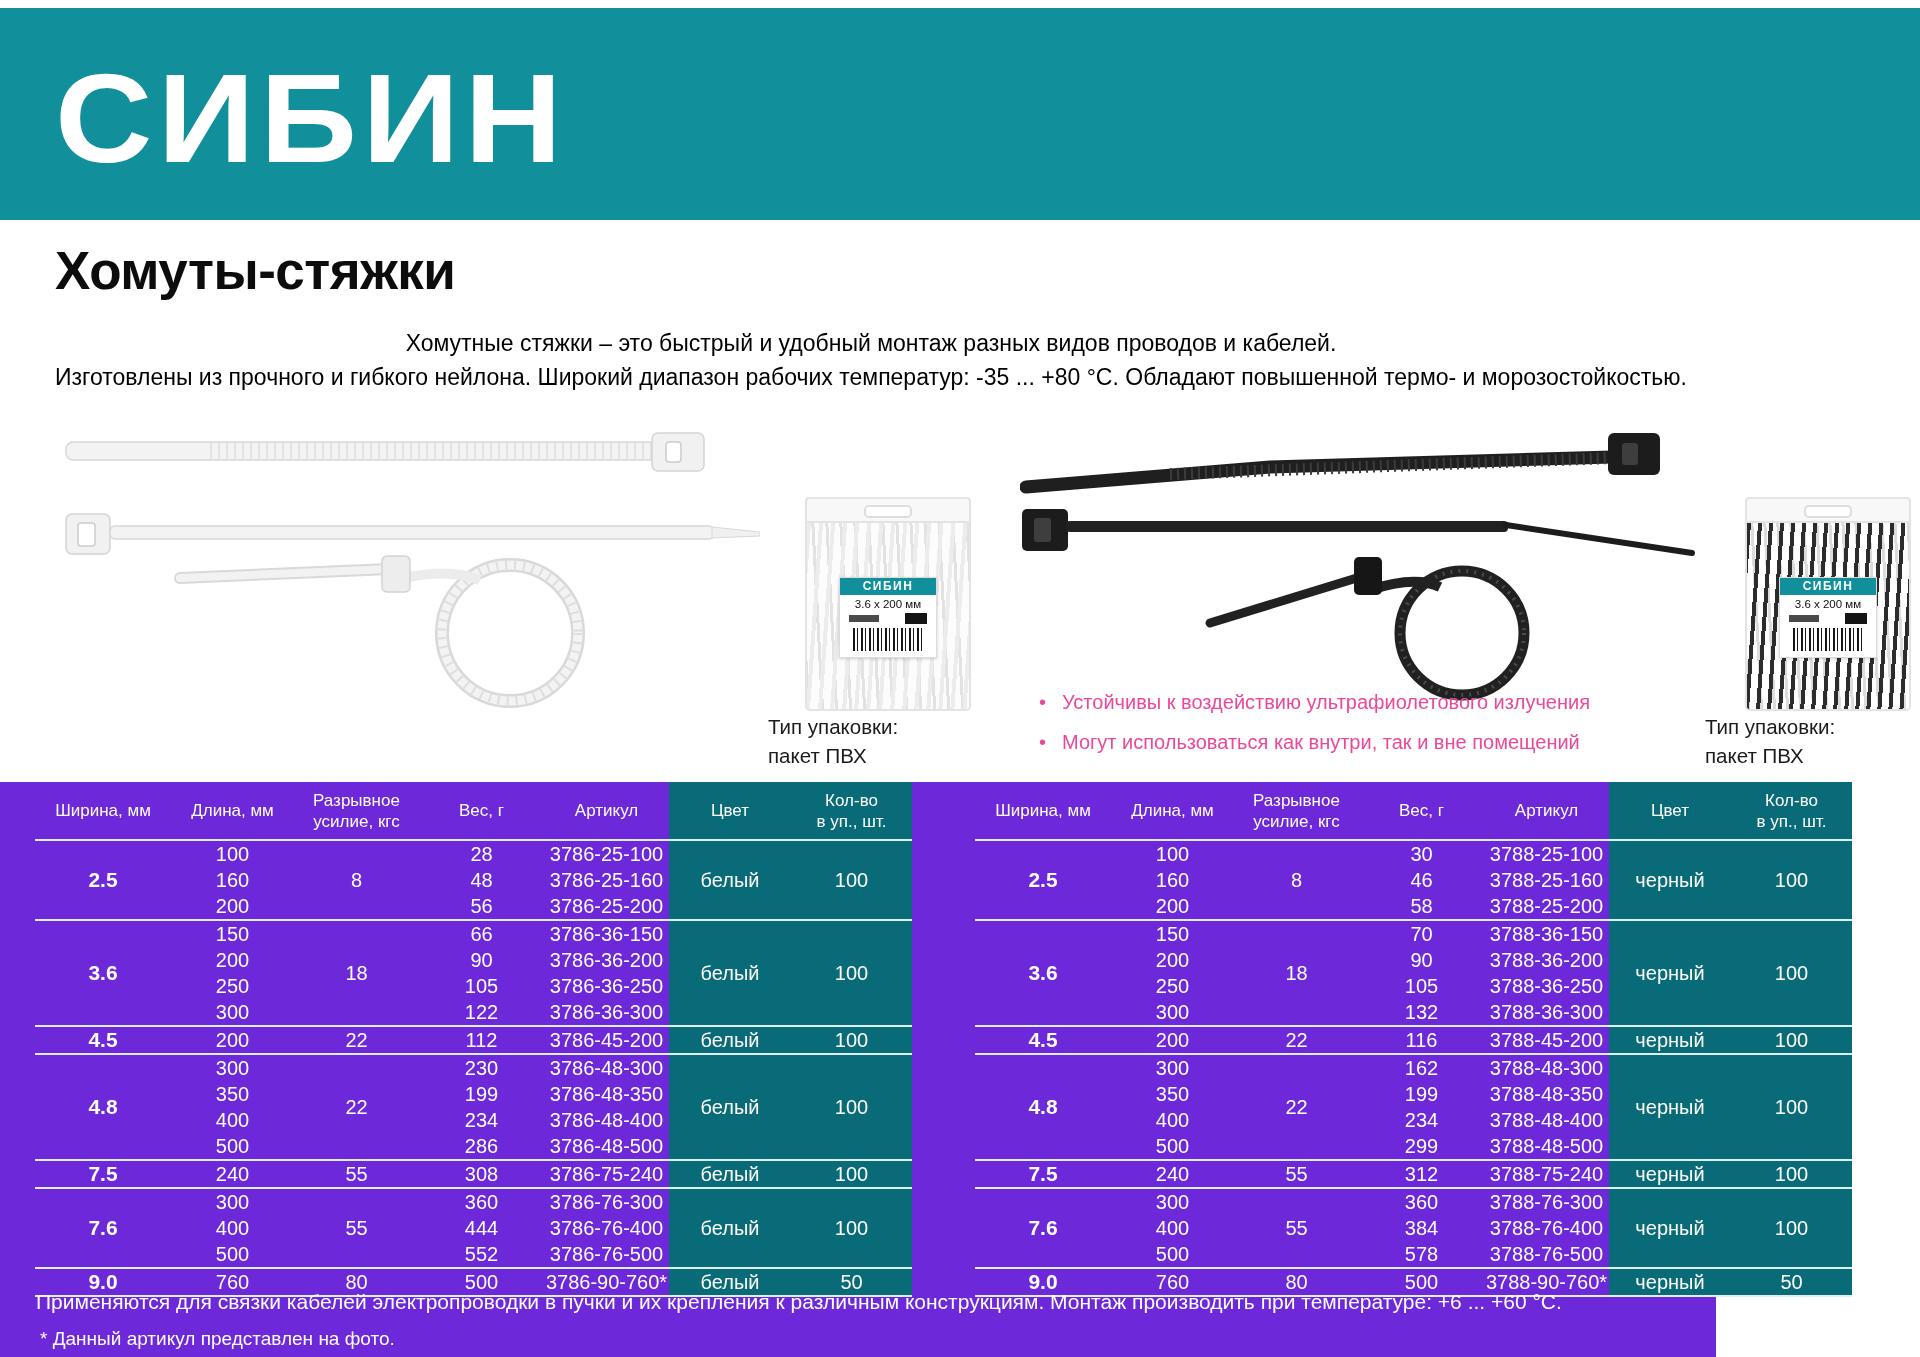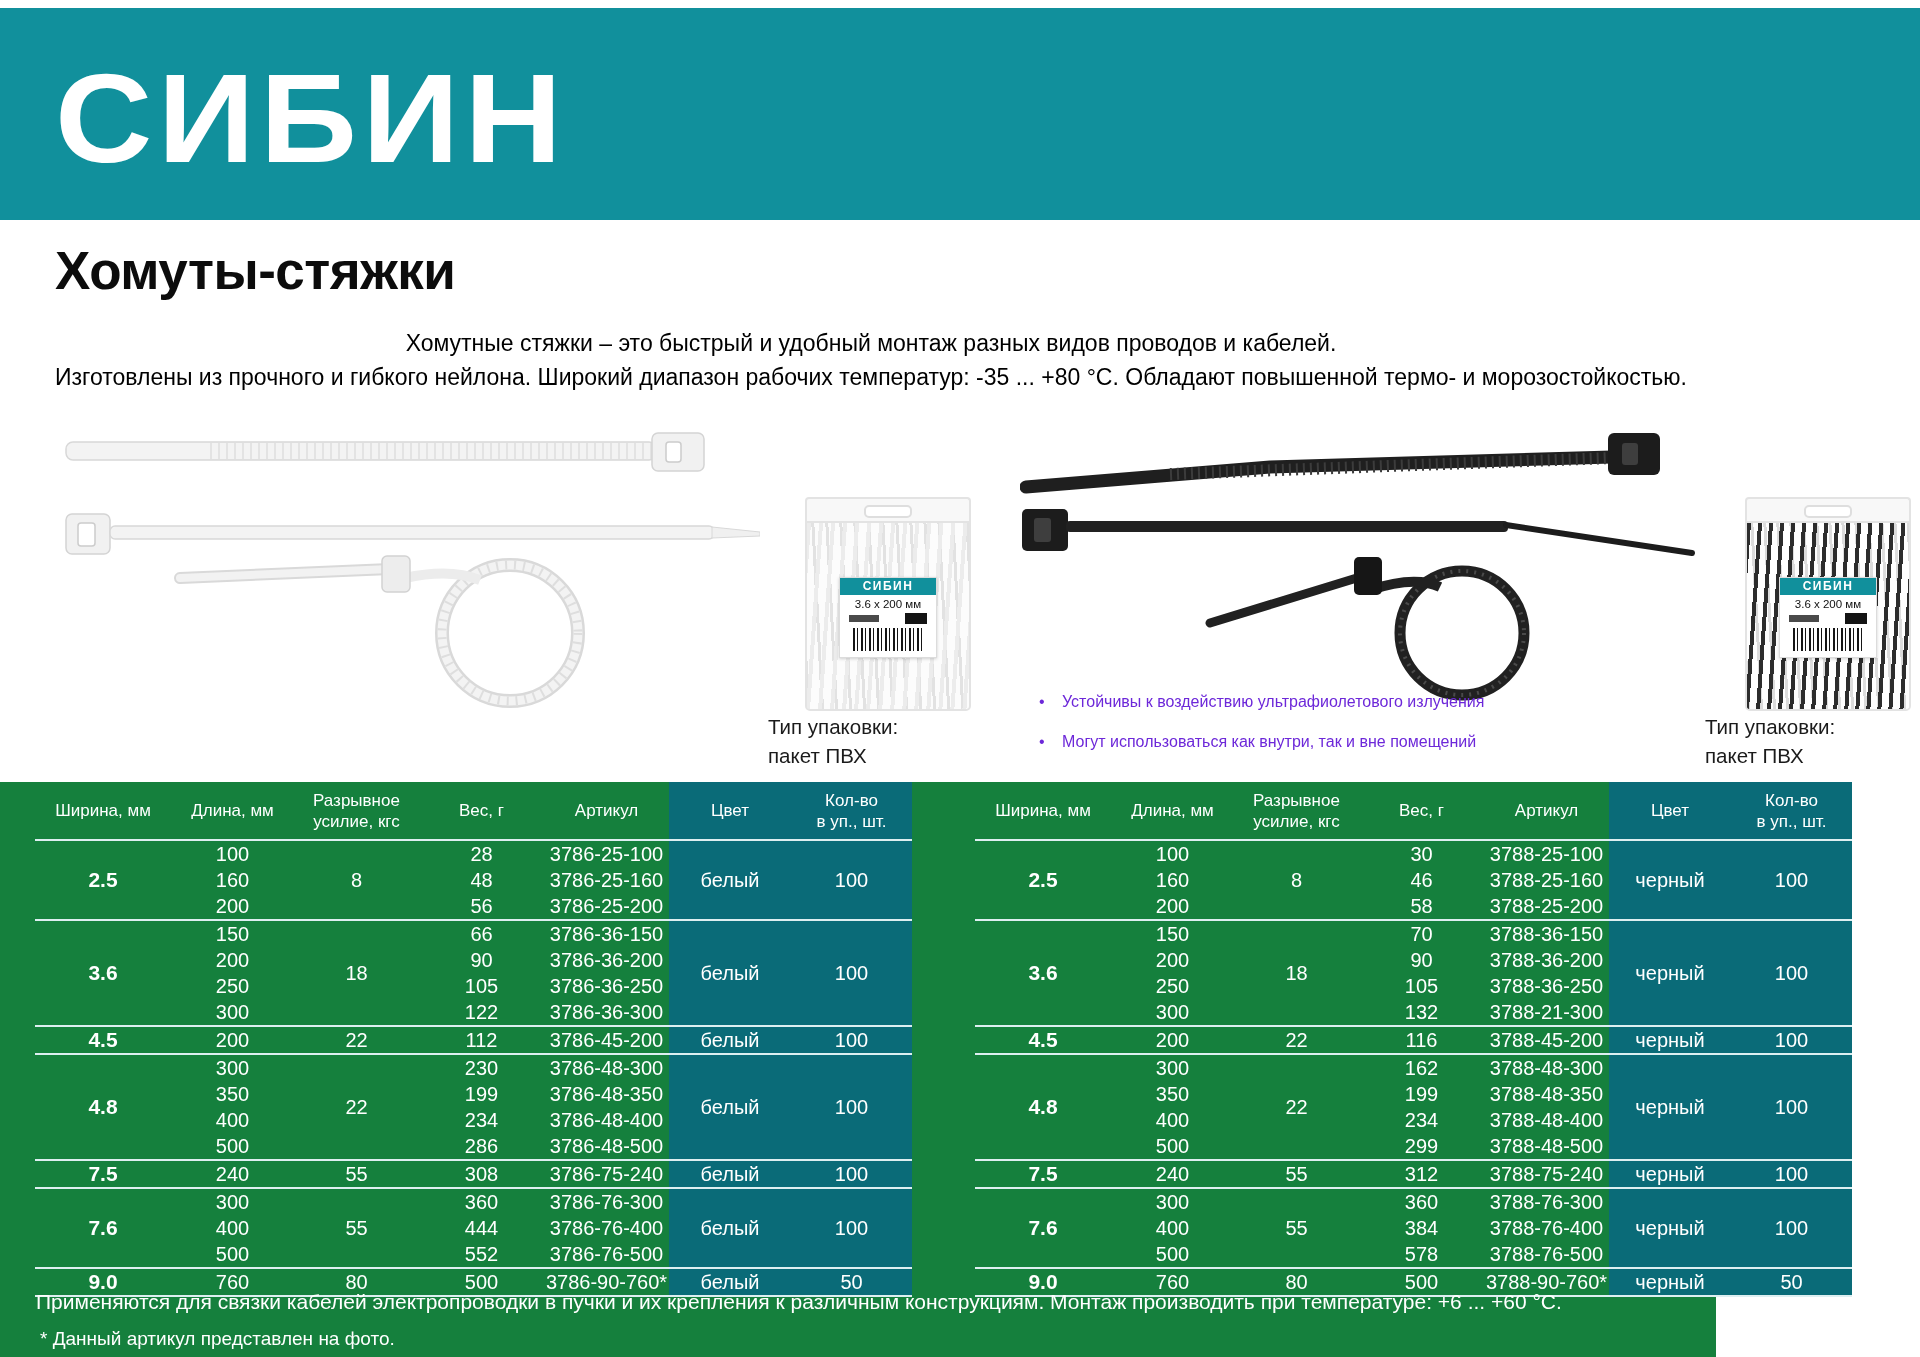--- a/index.html
+++ b/index.html
@@ -43,24 +43,24 @@
   .pkg-label-size { font-size:11.5px; font-weight:normal; color:#101010; text-align:center; margin-top:3px; }
   .pkg-label-row { display:flex; justify-content:space-between; align-items:center; margin:3px 9px 0; }
   .chip-l { width:30px; height:7px; background:#4a4a4a; }
   .chip-r { width:22px; height:11px; background:#141414; }
   .pkg-barcode { height:23px; margin:4px 13px 6px; background:repeating-linear-gradient(90deg,#151515 0 2px,#ffffff 2px 4px,#151515 4px 5px,#ffffff 5px 8px); }
   .pkg-caption { position:absolute; width:240px; font-size:20.5px; color:#1b1b1b; line-height:29px; }
   .cap-left  { left:768px;  top:712px; }
   .cap-right { left:1705px; top:712px; }
   
   .features { position:absolute; left:1032px; top:682px; margin:0; padding:0; list-style:none; }
-  .features li { font-size:16px; color:#6d28d9; line-height:40px; padding-left:30px; position:relative; }
+  .features li { font-size:20px; color:#ec4899; line-height:40px; padding-left:30px; position:relative; }
   .features li::before { content:"\2022"; position:absolute; left:7px; top:0; }
   
-  .table-band { position:absolute; left:0; top:782px; width:1716px; height:575px; background:#15803d; }
+  .table-band { position:absolute; left:0; top:782px; width:1716px; height:575px; background:#6d28d9; }
   .spec-table { position:absolute; top:0; width:877px; border-collapse:collapse; table-layout:fixed; color:#ffffff; }
   .spec-table.left  { left:35px; }
   .spec-table.right { left:975px; }
   .spec-table th { font-weight:normal; font-size:17px; line-height:21px; height:57px; text-align:center; vertical-align:middle; padding:0; }
   .spec-table thead th { border-bottom:2px solid #ddeff1; }
   .spec-table td { text-align:center; font-size:20px; height:26px; line-height:26px; padding:0; vertical-align:middle; font-weight:normal; }
   .spec-table td.wcol { font-weight:bold; font-size:21px; }
   .spec-table .dark { background:#0a6b78; }
   .spec-table tr.group-start td { border-top:2px solid #ddeff1; }
   .spec-table tr.table-end td { border-bottom:2px solid #ddeff1; }
@@ -360,21 +360,21 @@
             <td>3788-36-200</td>
           </tr>
           <tr>
             <td>250</td>
             <td>105</td>
             <td>3788-36-250</td>
           </tr>
           <tr>
             <td>300</td>
             <td>132</td>
-            <td>3788-21-300</td>
+            <td>3788-36-300</td>
           </tr>
           <tr class="group-start">
             <td class="wcol">4.5</td>
             <td>200</td>
             <td>22</td>
             <td>116</td>
             <td>3788-45-200</td>
             <td class="dark">черный</td>
             <td class="dark">100</td>
           </tr>

